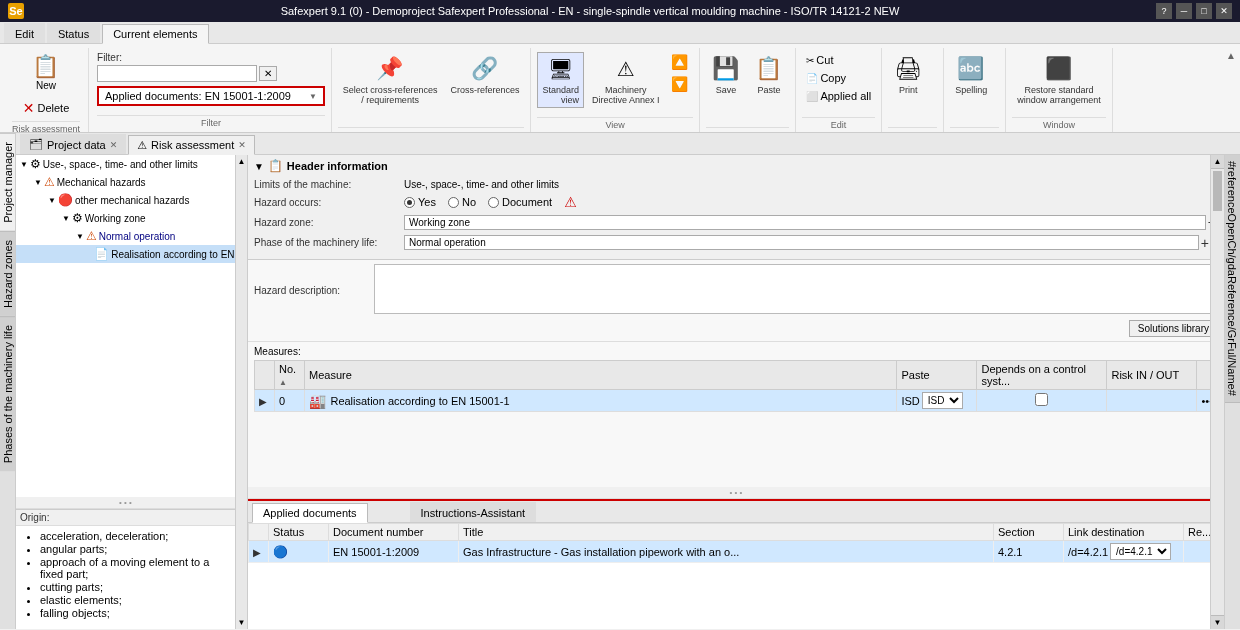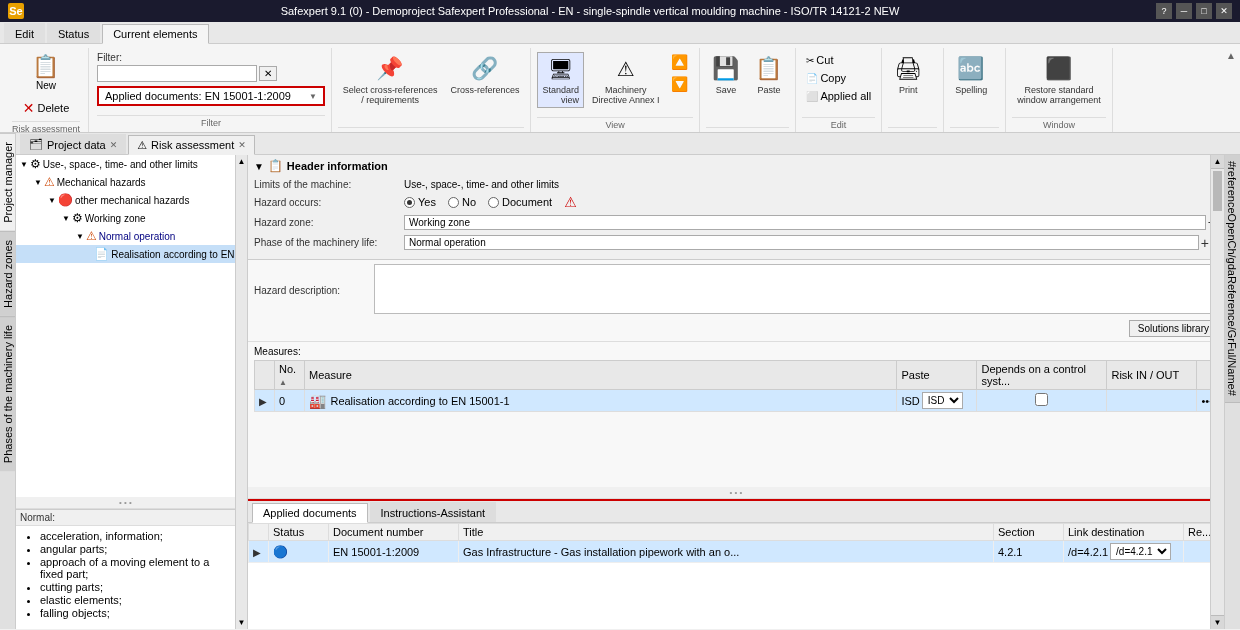--- a/index.html
+++ b/index.html
@@ -401,20 +401,21 @@
       display: flex;
       flex-direction: column;
     }
     #bottom-tabs {
       display: flex;
       background: #e8e8e8;
       border-bottom: 1px solid #ccc;
       height: 22px;
       align-items: flex-end;
       padding-left: 4px;
+      gap: 40px;
     }
     .bottom-tab {
       padding: 2px 10px;
       font-size: 10px;
       cursor: pointer;
       border: 1px solid transparent;
       border-bottom: none;
       background: #ddd;
       margin-right: 2px;
       height: 20px;
@@ -724,23 +725,23 @@
           <div class="tree-item selected" style="padding-left:74px;">
             <span class="tree-toggle">&nbsp;</span>
             <span class="tree-icon">📄</span>
             <span class="tree-label">Realisation according to EN 15001-1</span>
           </div>
         </div>
 
         <div class="divider-dots panel-handle">• • •</div>
 
         <div id="origin-section">
-          <div class="origin-label">Normal:</div>
+          <div class="origin-label">Origin:</div>
           <ul class="origin-list">
-            <li>acceleration, information;</li>
+            <li>acceleration, deceleration;</li>
             <li>angular parts;</li>
             <li>approach of a moving element to a fixed part;</li>
             <li>cutting parts;</li>
             <li>elastic elements;</li>
             <li>falling objects;</li>
           </ul>
         </div>
       </div>
 
       <div id="right-panel" style="flex:1;display:flex;flex-direction:column;background:#f8f8f8;overflow:hidden;position:relative;">

